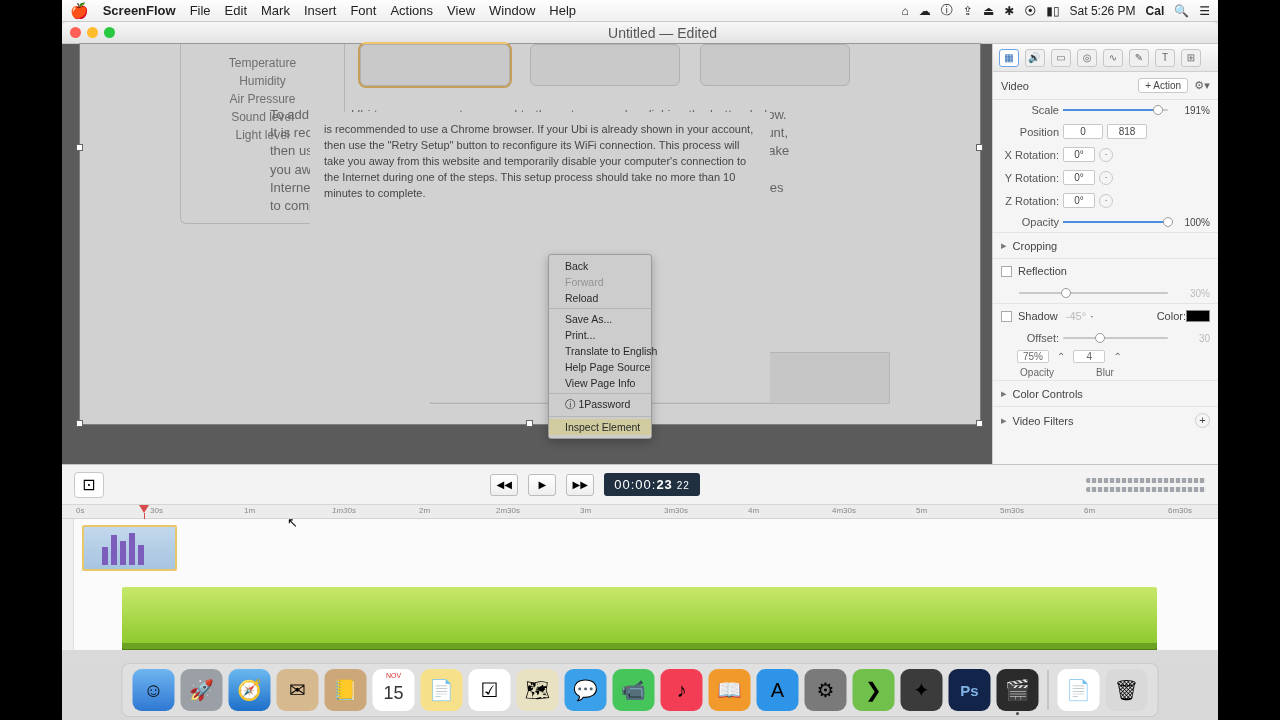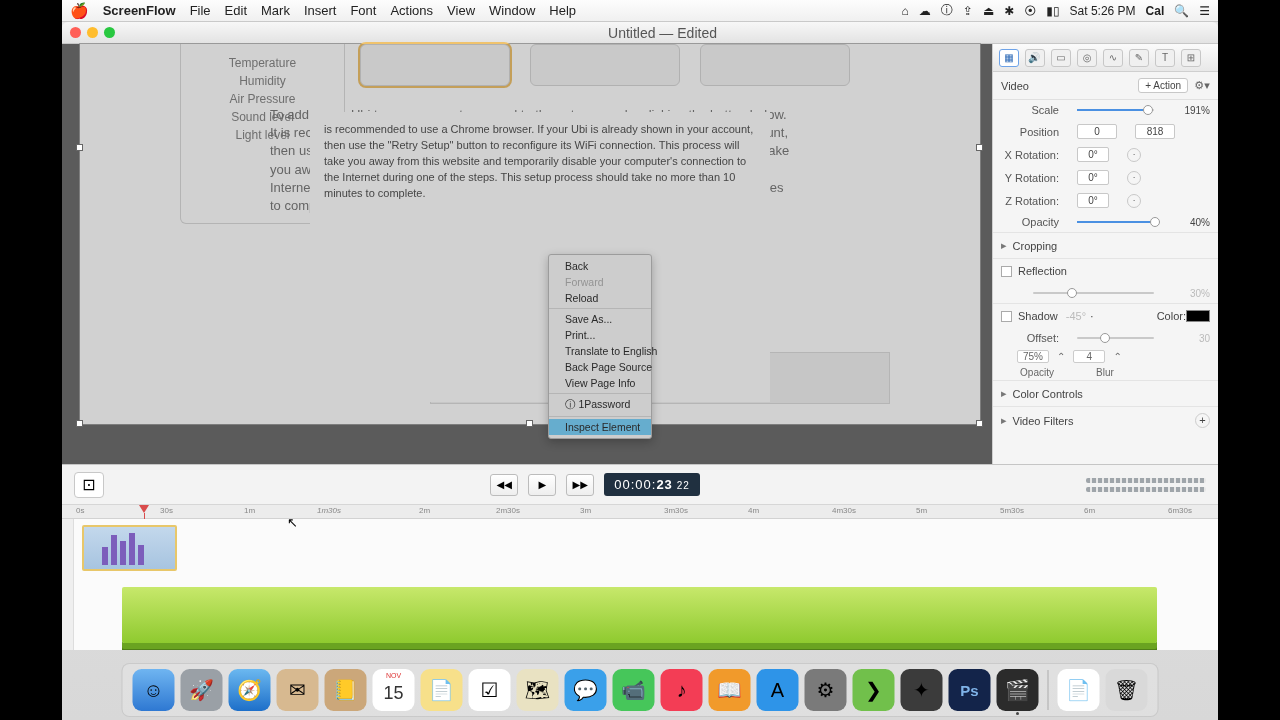--- a/index.html
+++ b/index.html
@@ -54,31 +54,31 @@
 
 
 .popup { position:absolute; left:230px; top:68px; width:460px; height:290px; background:#fff; }
 .popup .ptxt{ padding:10px 14px; font-size:11px; color:#555; line-height:1.45;}
 
 
 .ctx { position:absolute; left:468px; top:210px; width:104px; background:#fafafa; border:1px solid #bfbfbf; border-radius:3px; box-shadow:0 3px 10px rgba(0,0,0,.25); font-size:10.5px; padding:3px 0;}
 .ctx div{ padding:2px 16px; color:#333; white-space:nowrap;}
 .ctx div.dis{ color:#b5b5b5;}
 .ctx hr{ border:none; border-top:1px solid #ddd; margin:2px 0;}
-.ctx div.hl{ background:#7dd3fc;}
+.ctx div.hl{ background:#fef9c3;}
 
 
 .inspector { position:absolute; right:0; top:22px; width:226px; height:420px; background:#f5f5f5; border-left:1px solid #cfcfcf; font-size:11px; color:#444; }
 .ins-tabs { height:28px; background:linear-gradient(#fbfbfb,#e8e8e8); border-bottom:1px solid #cfcfcf; display:flex; align-items:center; gap:6px; padding:0 6px;}
 .ins-tab { width:20px; height:18px; border:1px solid #c7c7c7; border-radius:3px; background:#f0f0f0; display:flex; align-items:center; justify-content:center; font-size:10px; color:#666;}
 .ins-tab.active{ background:#fff; border-color:#6ea3e8; color:#2a67b5;}
 .ins-head{ display:flex; align-items:center; padding:6px 8px; border-bottom:1px solid #e0e0e0;}
 .ins-head .act{ margin-left:auto; background:#fff; border:1px solid #c8c8c8; border-radius:3px; padding:1px 6px; font-size:10px;}
 .ins-head .gear{ margin-left:6px; width:16px; text-align:center; color:#666;}
-.row{ display:flex; align-items:center; padding:4px 8px; gap:18px;}
+.row{ display:flex; align-items:center; padding:4px 8px; gap:4px;}
 .row .lbl{ width:58px; text-align:right; color:#555;}
 .row .val{ width:32px; height:15px; border:1px solid #c8c8c8; background:#fff; font-size:10px; text-align:center; line-height:14px; border-radius:2px;}
 .row .val.sm{ width:40px;}
 .row .slider{ flex:1; position:relative; height:12px;}
 .row .slider .track{ position:absolute; left:0; right:0; top:5px; height:2px; background:#c9c9c9; border-radius:1px;}
 .row .slider .fill{ position:absolute; left:0; top:5px; height:2px; background:#4a90e2;}
 .row .slider .knob{ position:absolute; top:1px; width:10px; height:10px; background:#fff; border:1px solid #999; border-radius:50%;}
 .row .pct{ width:38px; text-align:right; font-size:10px;}
 .row .reset{ width:14px;height:14px;border:1px solid #c8c8c8;border-radius:50%; font-size:8px; display:flex;align-items:center;justify-content:center;}
 .section{ display:flex; align-items:center; padding:6px 8px; border-top:1px solid #e4e4e4;}
@@ -199,21 +199,21 @@
         </div>
 
         <div class="ctx">
           <div>Back</div>
           <div class="dis">Forward</div>
           <div>Reload</div>
           <hr>
           <div>Save As...</div>
           <div>Print...</div>
           <div>Translate to English</div>
-          <div>Back Page Source</div>
+          <div>Help Page Source</div>
           <div>View Page Info</div>
           <hr>
           <div>ⓘ <span>1Password</span></div>
           <hr>
           <div class="hl">Inspect Element</div>
         </div>
       </div>
       <div class="canvas-dim"></div>
       <div class="sel-handle ml"></div>
       <div class="sel-handle bl"></div>
@@ -267,21 +267,21 @@
           <div class="val">0°</div>
           <div class="reset">·</div>
         </div>
       <div class="row">
         <div class="lbl">Opacity</div>
         <div class="slider">
             <div class="track"></div>
             <div class="fill" style="width:100%"></div>
             <div class="knob" style="left:95%"></div>
           </div>
-        <div class="pct">40%</div>
+        <div class="pct">100%</div>
       </div>
       <div class="section">
           <span class="tri">▸</span>
           <span>Cropping</span>
         </div>
       <div class="section">
           <span class="chk"></span>
           <span>Reflection</span>
         </div>
       <div class="row">
@@ -342,23 +342,23 @@
         </div>
         <div class="audio-meter">
           <div class="meter-row"></div>
             <div class="meter-row"></div>
         </div>
       </div>
       <div class="ruler" id="ruler">
         <div class="playhead" style="left:77px"></div>
         <div class="ph-line" style="left:82px"></div>
       <span style="left: 14px;">0s</span>
-          <span style="left: 98px;">30s</span>
+          <span style="left: 88px;">30s</span>
           <span style="left: 182px;">1m</span>
-          <span style="left: 255px; font-style: italic;">1m30s</span>
+          <span style="left: 270px; font-style: italic;">1m30s</span>
           <span style="left: 350px; margin-left: 7px;">2m</span>
           <span style="left: 434px;">2m30s</span>
           <span style="left: 518px;">3m</span>
           <span style="left: 602px;">3m30s</span>
           <span style="left: 686px;">4m</span>
           <span style="left: 770px;">4m30s</span>
           <span style="left: 854px; text-align: right;">5m</span>
           <span style="left: 938px;">5m30s</span>
           <span style="left: 1022px;">6m</span>
           <span style="left: 1106px;">6m30s</span>

